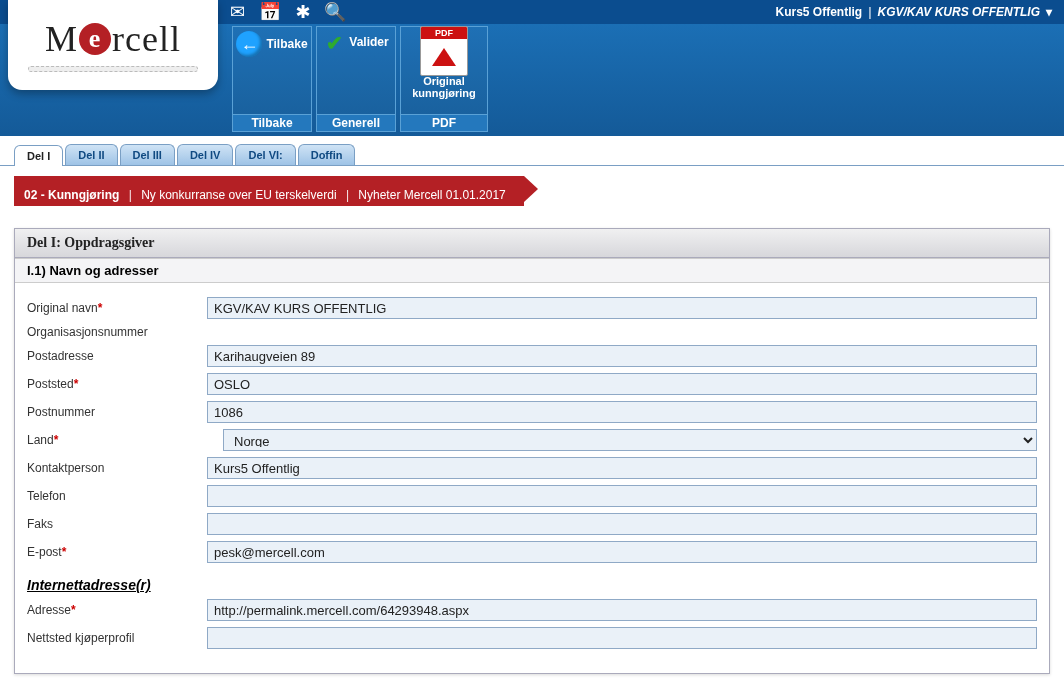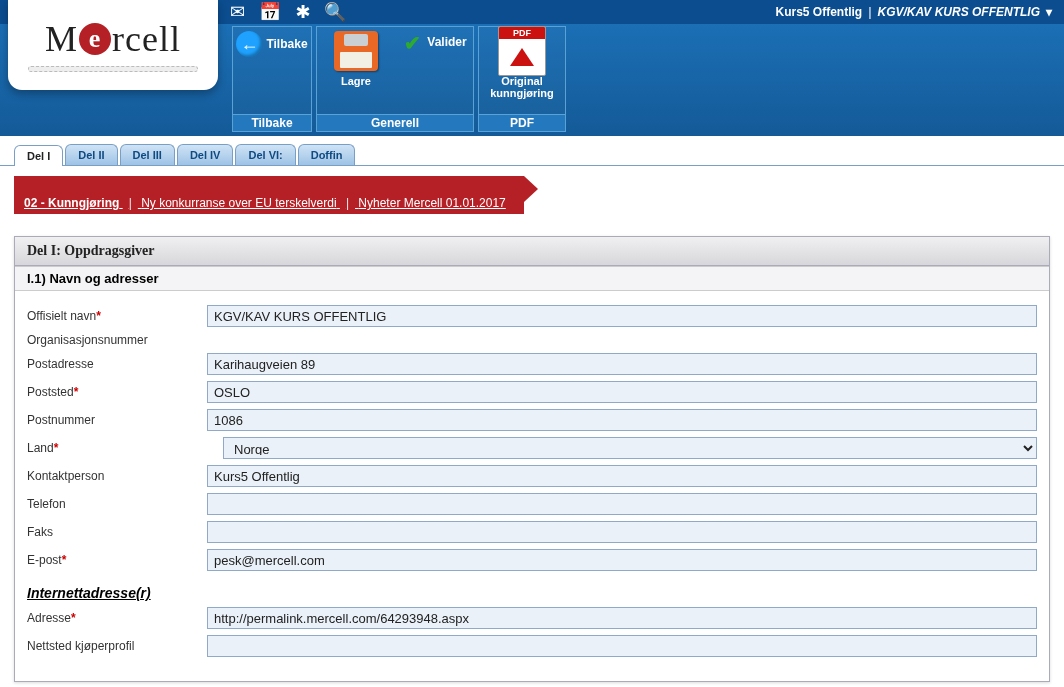--- a/index.html
+++ b/index.html
@@ -33,21 +33,21 @@
 .icon-check { width:22px; height:22px; color:#2eab2e; font-size:20px; font-weight:bold; }
 .icon-pdf-wrap { width:48px; height:50px; background:#fff; border:1px solid #999; border-radius:2px; overflow:hidden; display:flex; flex-direction:column; }
 .icon-pdf-bar { background:#c11; color:#fff; font-size:9px; font-weight:bold; text-align:center; padding:1px 0; }
 .icon-pdf-body { flex:1; display:flex; align-items:center; justify-content:center; }
 .icon-pdf-tri { width:0; height:0; border-left:12px solid transparent; border-right:12px solid transparent; border-bottom:18px solid #c11; position:relative; }
 
 .tabbar { display:flex; gap:2px; padding: 8px 0 0 14px; border-bottom: 1px solid #7a9fc4; align-items:flex-end; }
 .tab { padding: 4px 12px; border: 1px solid #7a9fc4; border-bottom: none; border-radius: 6px 6px 0 0; background: linear-gradient(#cfe3f5,#9ec3e6); color: #104a82; font-weight: bold; font-size: 11px; cursor:pointer; }
 .tab.active { background: #fff; color:#222; position: relative; top:1px; }
 
-.red-banner { margin: 10px 14px 0; background: #b42025; color:#fff; font-size: 12px; padding: 20px 18px 4px 10px; position: relative; display:inline-block; font-weight: normal; text-decoration: underline; }
+.red-banner { margin: 10px 14px 0; background: #b42025; color:#fff; font-size: 12px; padding: 12px 18px 4px 10px; position: relative; display:inline-block; font-weight: normal; }
 .red-banner b { font-weight: bold; }
 .red-banner .notch { position:absolute; right:-14px; top:0; width:0; height:0; border-top: 13px solid transparent; border-bottom: 13px solid transparent; border-left: 14px solid #b42025; }
 .red-sep { padding: 0 6px; opacity:.9; }
 
 .panel { margin: 22px 14px 10px; border: 1px solid #aab; box-shadow: 0 1px 3px rgba(0,0,0,.15); }
 .panel-header { background: linear-gradient(#f0f0f1,#d7d7db); border-bottom:1px solid #aab; padding: 6px 12px; font-family: Verdana; font-size: 14px; font-weight: bold; color:#222; }
 .section-header { background: #f4f4f6; border-top:1px solid #ccc; border-bottom:1px solid #ccc; padding: 4px 12px; font-weight:700; font-size: 13px; }
 
 .form-body { padding: 8px 12px 18px; }
 .form-row { display:flex; align-items:center; margin: 6px 0; }
@@ -95,26 +95,20 @@
           <span class="icon-back">←</span>
           <span>Tilbake</span>
         </div>
       </div>
     </div>
     <div class="ribbon-group-label">Tilbake</div>
   </div>
 
   <div class="ribbon-group">
     <div class="ribbon-group-body">
-      <div class="ribbon-btn">
-        <div class="icon">
-            <div class="icon-floppy"></div>
-          </div>
-        <span>Lagre</span>
-      </div>
       <div class="ribbon-btn">
         <div class="top-row">
           <span class="icon-check">✔</span>
           <span>Valider</span>
         </div>
       </div>
     </div>
     <div class="ribbon-group-label">Generell</div>
   </div>
 
@@ -153,21 +147,21 @@
   <span>Nyheter Mercell 01.01.2017</span>
   <span class="notch"></span>
 </div>
 
 <div class="panel">
   <div class="panel-header">Del I: Oppdragsgiver</div>
   <div class="section-header">I.1) Navn og adresser</div>
   <div class="form-body">
 
     <div class="form-row">
-      <div class="form-label"><span>Offisielt navn</span><span class="req">*</span></div>
+      <div class="form-label"><span>Original navn</span><span class="req">*</span></div>
       <input class="form-input" value="KGV/KAV KURS OFFENTLIG" style="">
     </div>
 
     <div class="form-row">
       <div class="form-label">Organisasjonsnummer</div>
     </div>
 
     <div class="form-row">
       <div class="form-label">Postadresse</div>
       <input class="form-input" value="Karihaugveien 89" style="">

